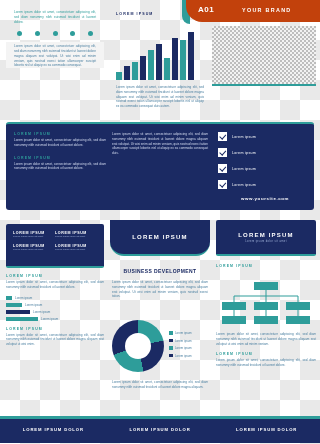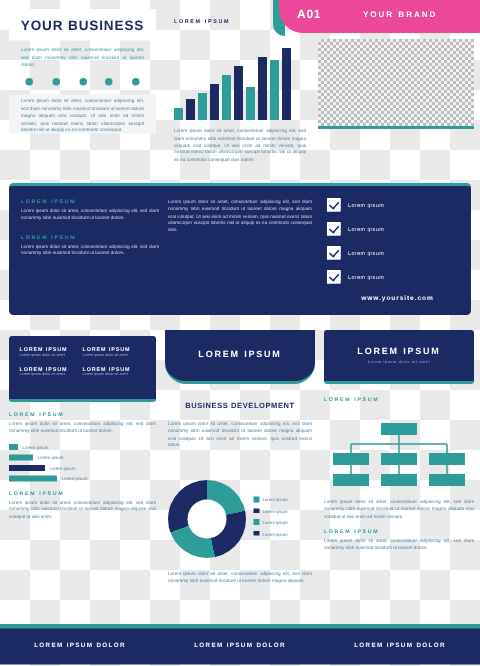--- a/index.html
+++ b/index.html
@@ -46,21 +46,21 @@
   
   .tm-panel{left:110px;top:4px;width:100px;height:204px;}
   .tm-label{font-size:3.6px;color:#1b2a63;letter-spacing:1.1px;font-weight:bold;padding:8px 0 0 6px;}
   .barchart{height:58px;display:flex;align-items:flex-end;gap:2px;padding:6px 6px 0 6px;}
   .bar{width:6px;border-radius:0;}
   .tm-body{padding:5px 6px 0 6px;}
 
   
   .hdr{
     position:absolute;left:186px;top:0;width:134px;height:22px;
-    background:#ec4899;
+    background:#c2410c;
     border-bottom-left-radius:16px;
   }
   .hdr .a01{position:absolute;left:12px;top:5px;color:#fff;font-size:8px;font-weight:bold;letter-spacing:.5px;}
   .hdr .brand{position:absolute;left:56px;top:7px;color:#fff;font-size:5.4px;font-weight:bold;letter-spacing:1.3px;}
   .hdr-teal{
     position:absolute;left:182px;top:0;width:8px;height:24px;background:#2e9d9a;
     border-bottom-left-radius:14px;
   }
 
   
@@ -164,23 +164,20 @@
 </head>
 <body>
 
 <div class="checker"></div>
 
 <div class="sheet">
 
   <div class="top-wrap">
 
     <div class="panel tl-panel">
-      <div class="title-bar">
-        <div class="yb">YOUR BUSINESS</div>
-      </div>
       <div class="tl-sub">
         <div class="copy tl">Lorem ipsum dolor sit amet, consectetuer adipiscing elit, sed diam nonummy nibh euismod tincidunt ut laoreet dolore.</div>
       </div>
       <div class="dots">
         <span class="dot"></span>
         <span class="dot"></span>
         <span class="dot"></span>
         <span class="dot"></span>
         <span class="dot"></span>
       </div>

